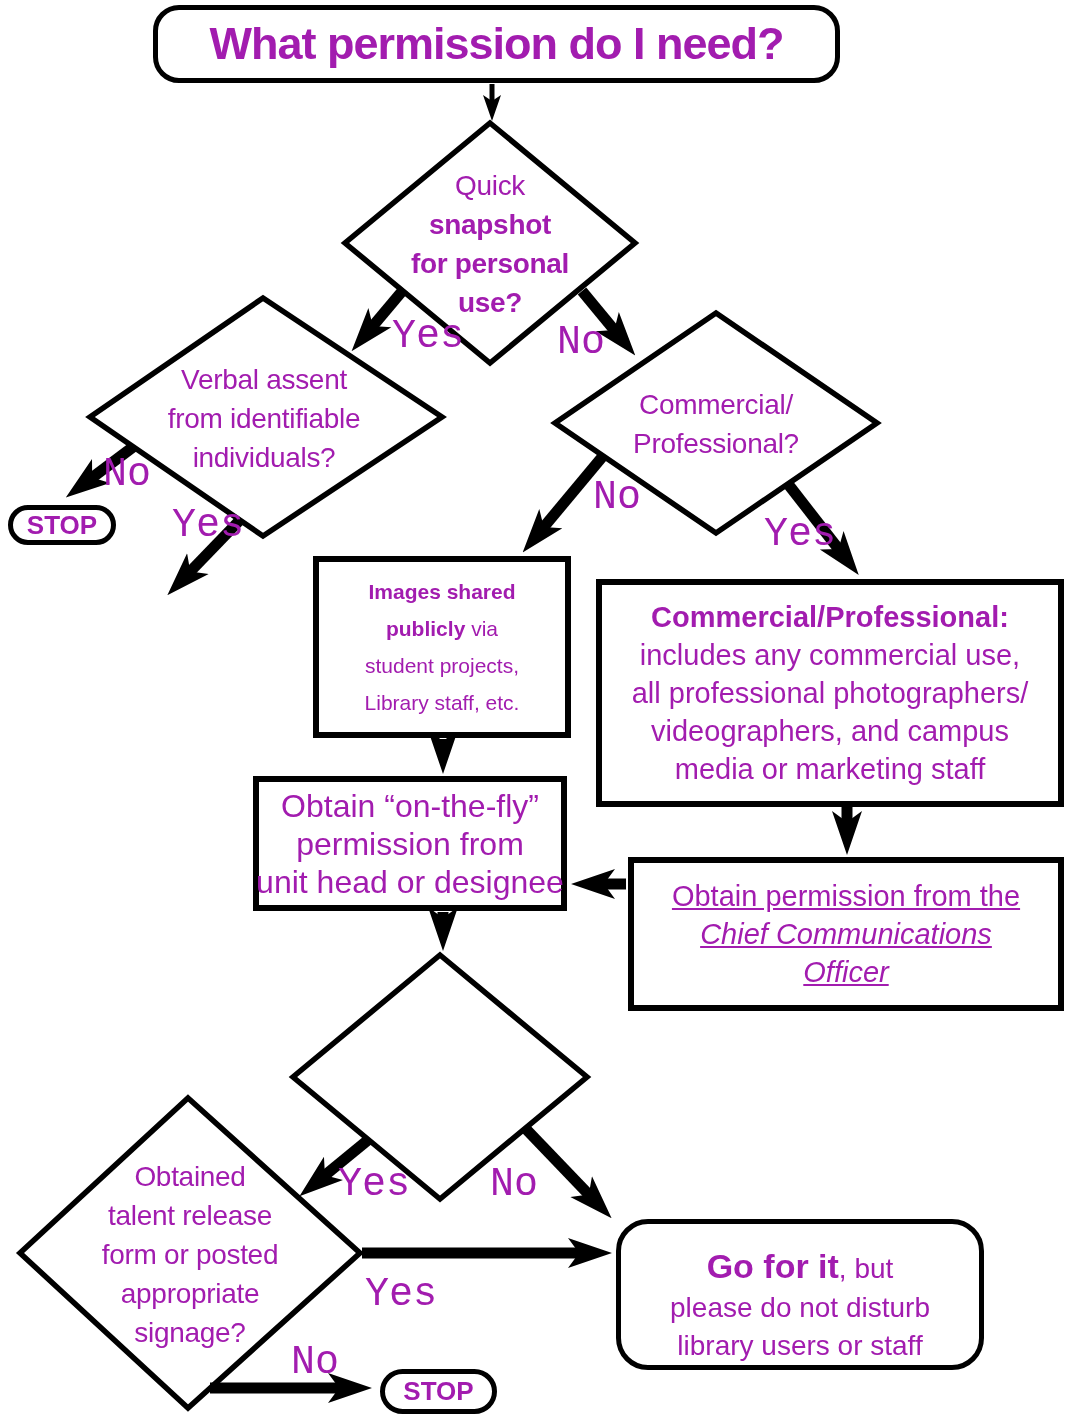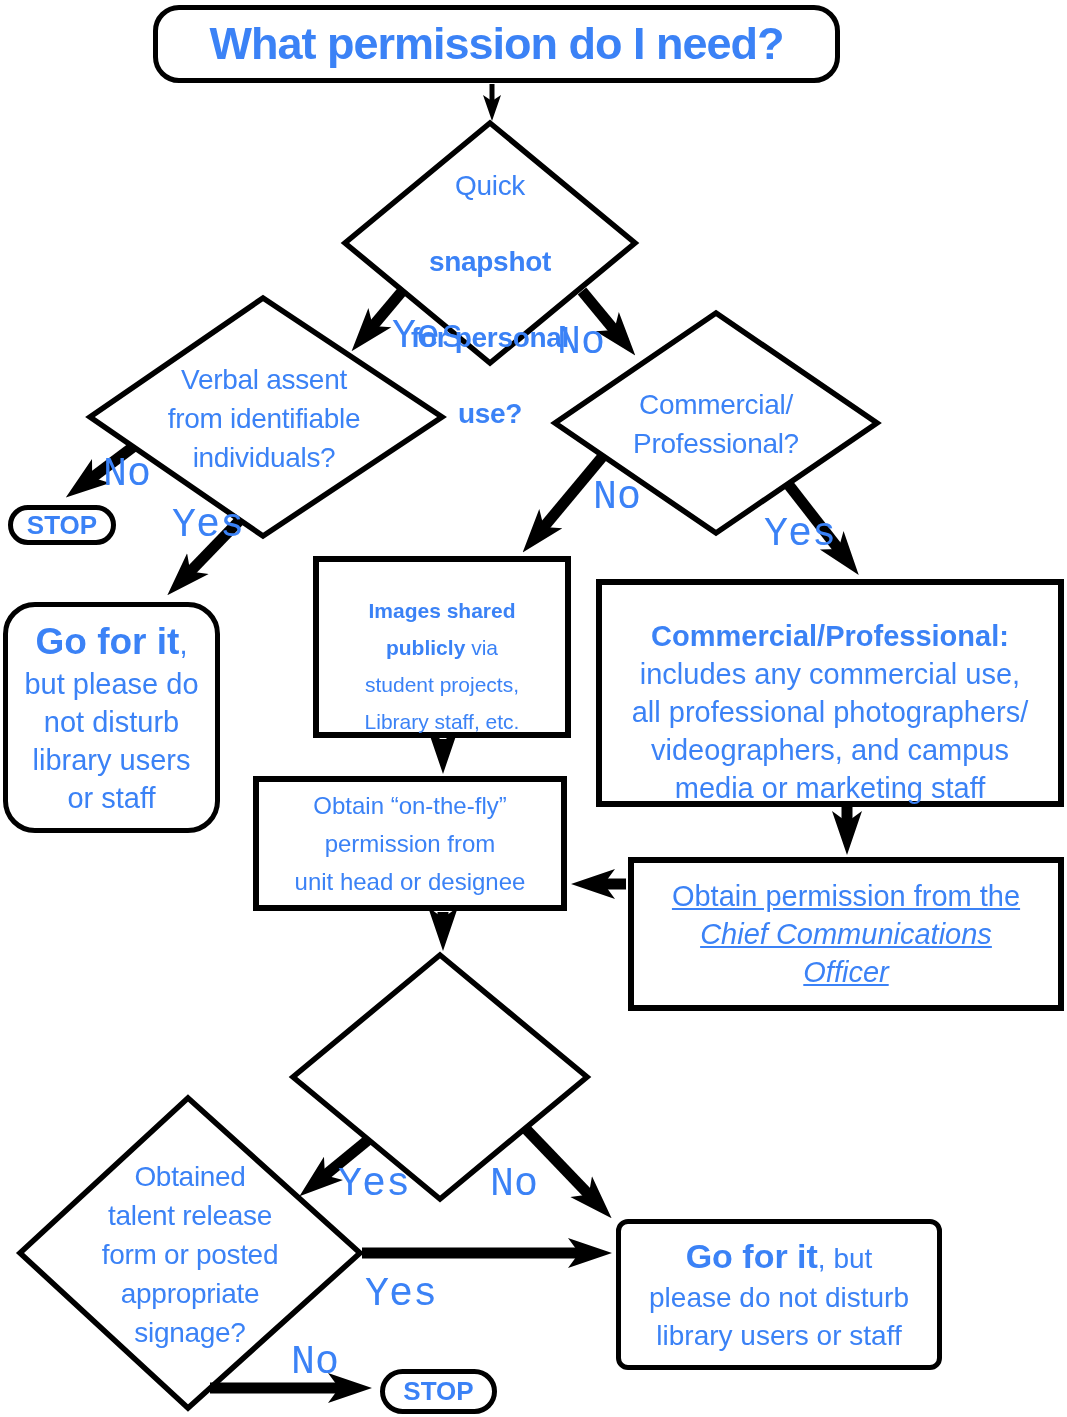--- a/index.html
+++ b/index.html
@@ -1,31 +1,31 @@
 <!DOCTYPE html>
 <html><head>
 <meta charset="utf-8">
 <style>
   html,body { margin:0; padding:0; background:#fff; }
   .canvas {
     position:relative; width:1067px; height:1417px;
-    background:#fff; color:#3b82f6; overflow:hidden;
+    background:#fff; color:#a21caf; overflow:hidden;
     font-family:"Liberation Sans", sans-serif;
   }
   svg.edges { position:absolute; left:0; top:0; z-index:0; }
   svg.edges polygon { fill:#fff; stroke:#000; stroke-width:5.5; }
   svg.edges line { stroke:#000; }
   .node {
     position:absolute; z-index:2; background:#fff; box-sizing:border-box;
     border:6px solid #000; display:flex; flex-direction:column;
     justify-content:center; align-items:center; text-align:center;
   }
   .rounded { border-width:5px; }
   .line { display:block; white-space:nowrap; }
-  .b { font-weight:bold;margin-top:37px; }
+  .b { font-weight:bold; }
   .it { font-style:italic; }
   .dtext {
     position:absolute; z-index:2; text-align:center;
     font-size:28px; line-height:39px; letter-spacing:-0.3px;
   }
   .dtext .line { white-space:nowrap; }
   .edge-label {
     position:absolute; z-index:2; font-size:40px; white-space:nowrap;font-family:Liberation Mono, monospace;
   }
   
@@ -34,25 +34,25 @@
   #stop1   { left:8px;   top:505px; width:108px; height:40px; border-radius:22px;
              font-size:26px; font-weight:bold; }
   #go1     { left:3px;   top:602px; width:217px; height:231px; border-radius:32px;
              font-size:29px; line-height:38px; }
   #go1 .big{ font-size:37px; line-height:47px; }
   #images  { left:313px; top:556px; width:258px; height:182px;
              font-size:21px; line-height:37px; }
   #comm    { left:596px; top:579px; width:468px; height:228px;
              font-size:29px; line-height:38px; }
   #fly     { left:253px; top:776px; width:314px; height:135px;
-             font-size:24px; line-height:38px; }
+             font-size:32px; line-height:38px; }
   #cco     { left:628px; top:857px; width:436px; height:154px;
              font-size:29px; line-height:38px;text-decoration:underline; }
-  #go2     { left:616px; top:1219px; width:326px; height:151px; border-radius:12px;
-             font-size:28px; line-height:38px; }
+  #go2     { left:616px; top:1219px; width:368px; height:151px; border-radius:32px;
+             font-size:28px; line-height:38px;justify-content:flex-end; }
   #go2 .big{ font-size:34px; line-height:45px; }
   #stop2   { left:380px; top:1369px; width:117px; height:45px; border-radius:23px;
              font-size:26px; font-weight:bold; }
   
   #t-d1 { left:345px; top:166px;  width:290px; }
   #t-d2 { left:88px;  top:360px;  width:352px; }
   #t-d3 { left:556px; top:385px;  width:320px; }
   #t-d4 { left:293px; top:1000px; width:294px; }
   #t-d5 { left:25px;  top:1157px; width:330px; }
   
@@ -106,27 +106,20 @@
   </svg>
 
   <div class="node rounded" id="title">
     <span class="line">What permission do I need?</span>
   </div>
 
   <div class="node rounded" id="stop1">
     <span class="line">STOP</span>
   </div>
 
-  <div class="node rounded" id="go1">
-    <span class="line"><span class="b big">Go for it</span><span>,</span></span>
-    <span class="line">but please do</span>
-    <span class="line">not  disturb</span>
-    <span class="line">library users</span>
-    <span class="line">or staff</span>
-  </div>
 
   <div class="node" id="images">
     <span class="line b">Images shared</span>
     <span class="line"><span class="b">publicly</span><span> via</span></span>
     <span class="line">student projects,</span>
     <span class="line">Library staff, etc.</span>
   </div>
 
   <div class="node" id="comm">
     <span class="line b">Commercial/Professional:</span>

